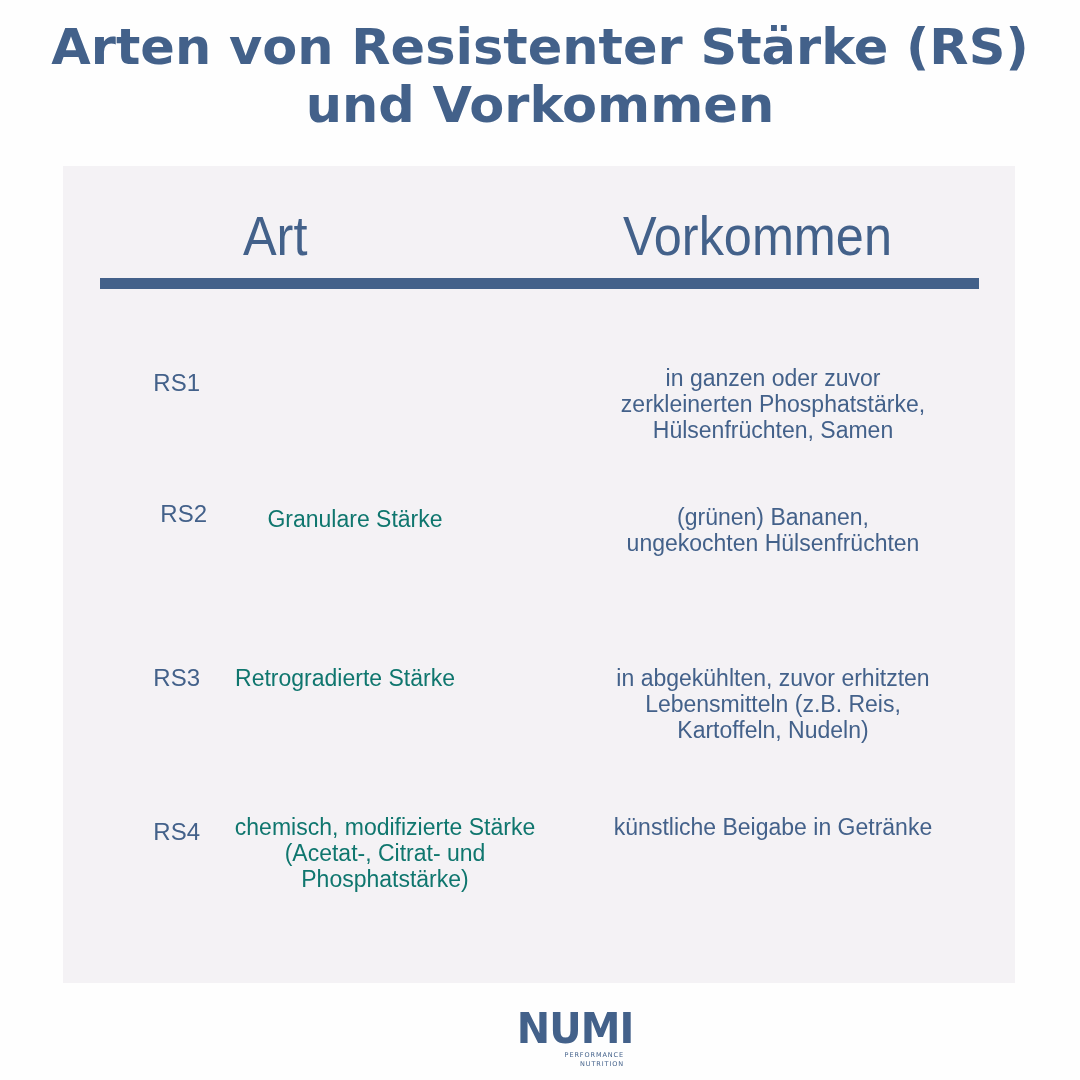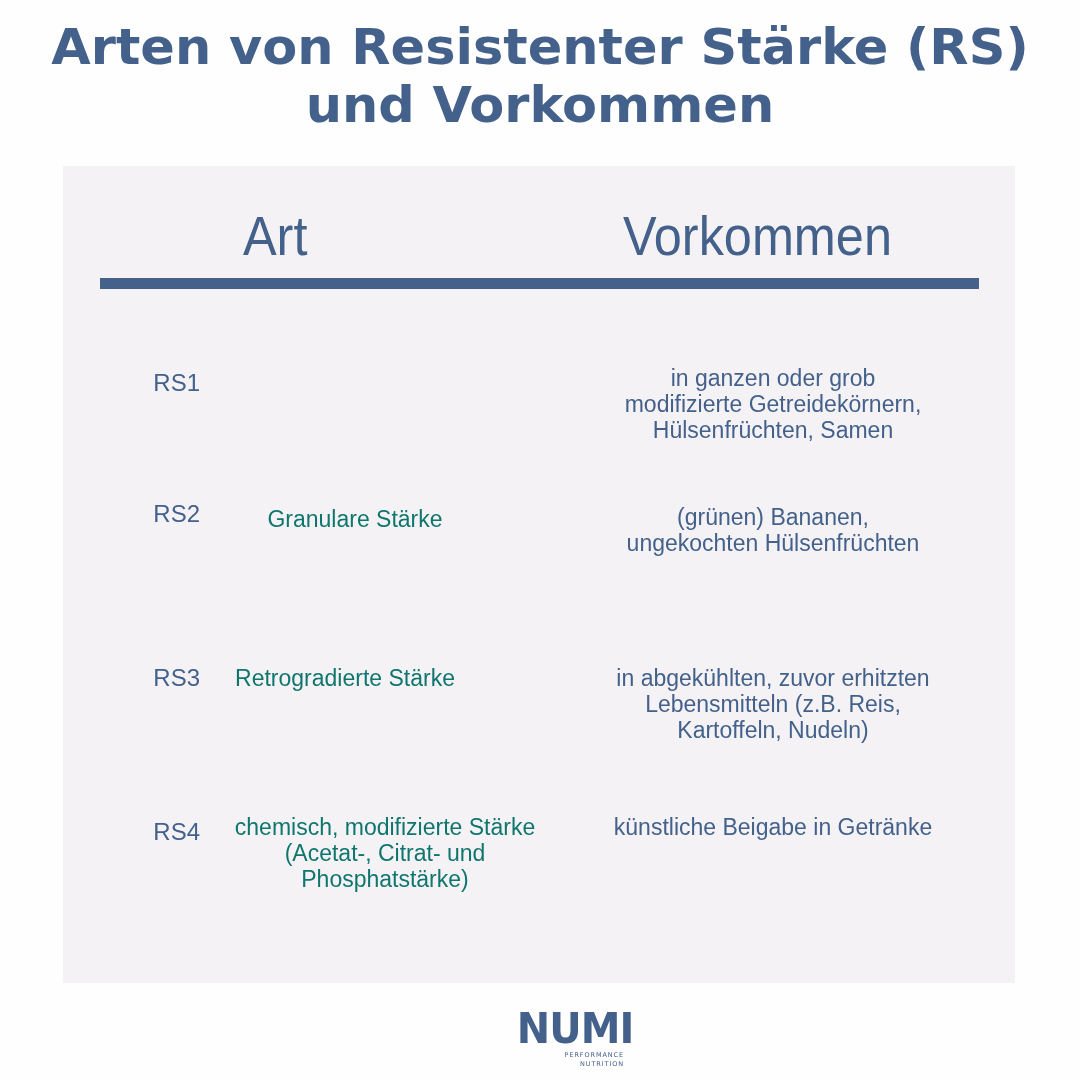--- a/index.html
+++ b/index.html
@@ -92,28 +92,28 @@
 
 <div class="panel"></div>
 
 <div class="col-head art">Art</div>
 <div class="col-head vork">Vorkommen</div>
 <div class="divider"></div>
 
 <div>
   <div class="rs-code" style="top:366px;">RS1</div>
   <div class="vork-desc" style="top:365px;">
-    <span class="line">in ganzen oder grob</span>
-    <span class="line">modifizierte Getreidekörnern,</span>
+    <span class="line">in ganzen oder zuvor</span>
+    <span class="line">zerkleinerten Phosphatstärke,</span>
     <span class="line">Hülsenfrüchten, Samen</span>
   </div>
 </div>
 
 <div>
-  <div class="rs-code" style="top:497px;">RS2</div>
+  <div class="rs-code" style="top:497px;margin-left:7px;">RS2</div>
   <div class="art-desc" style="top:506px; left:180px;">
     <span class="line">Granulare Stärke</span>
   </div>
   <div class="vork-desc" style="top:504px;">
     <span class="line">(grünen) Bananen,</span>
     <span class="line">ungekochten Hülsenfrüchten</span>
   </div>
 </div>
 
 <div>

